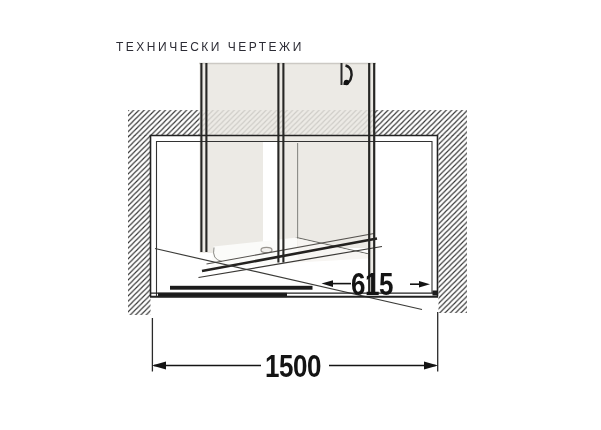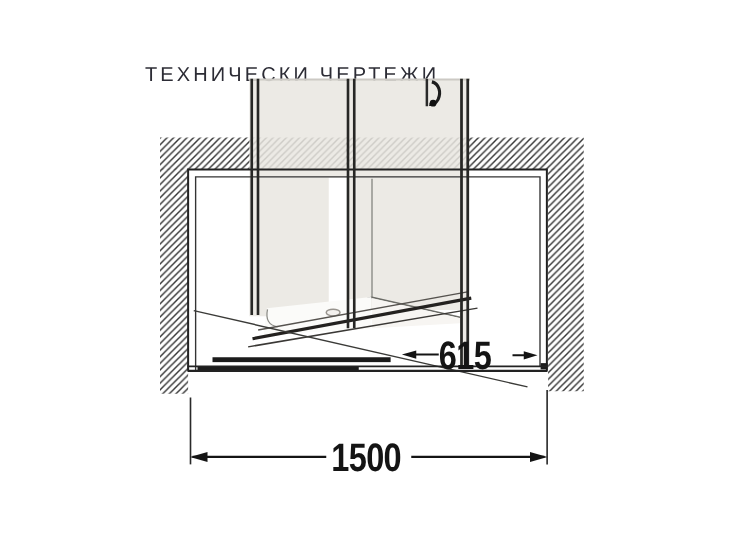--- a/index.html
+++ b/index.html
@@ -6,22 +6,22 @@
     --background:#ffffff; --line:#222222; --hatch:#333333; --glass:#e9e6e1;
     --title-text:#2c2c35; --dimension-text:#141414;
   }
   html,body{margin:0;padding:0;background:#fff;}
   .stage{
     position:relative;width:601px;height:430px;background:var(--background);
     overflow:hidden;font-family:"Liberation Sans",sans-serif;
   }
   .stage svg{position:absolute;left:0;top:0;}
   .section-title{
-    position:absolute;left:116px;top:52px;
-    font-size:16px;font-weight:400;letter-spacing:2.5px;
+    position:absolute;left:116px;top:40px;
+    font-size:12px;font-weight:400;letter-spacing:2.5px;
     color:var(--title-text);white-space:nowrap;
   }
   .dim-label{
     position:absolute;font-size:26px;font-weight:700;color:var(--dimension-text);
     line-height:26px;letter-spacing:-0.5px;white-space:nowrap;
     transform:scaleY(1.22);transform-origin:left top;
   }
   .dim-615{left:351px;top:268px;}
   .dim-1500{left:265px;top:350px;}
   

